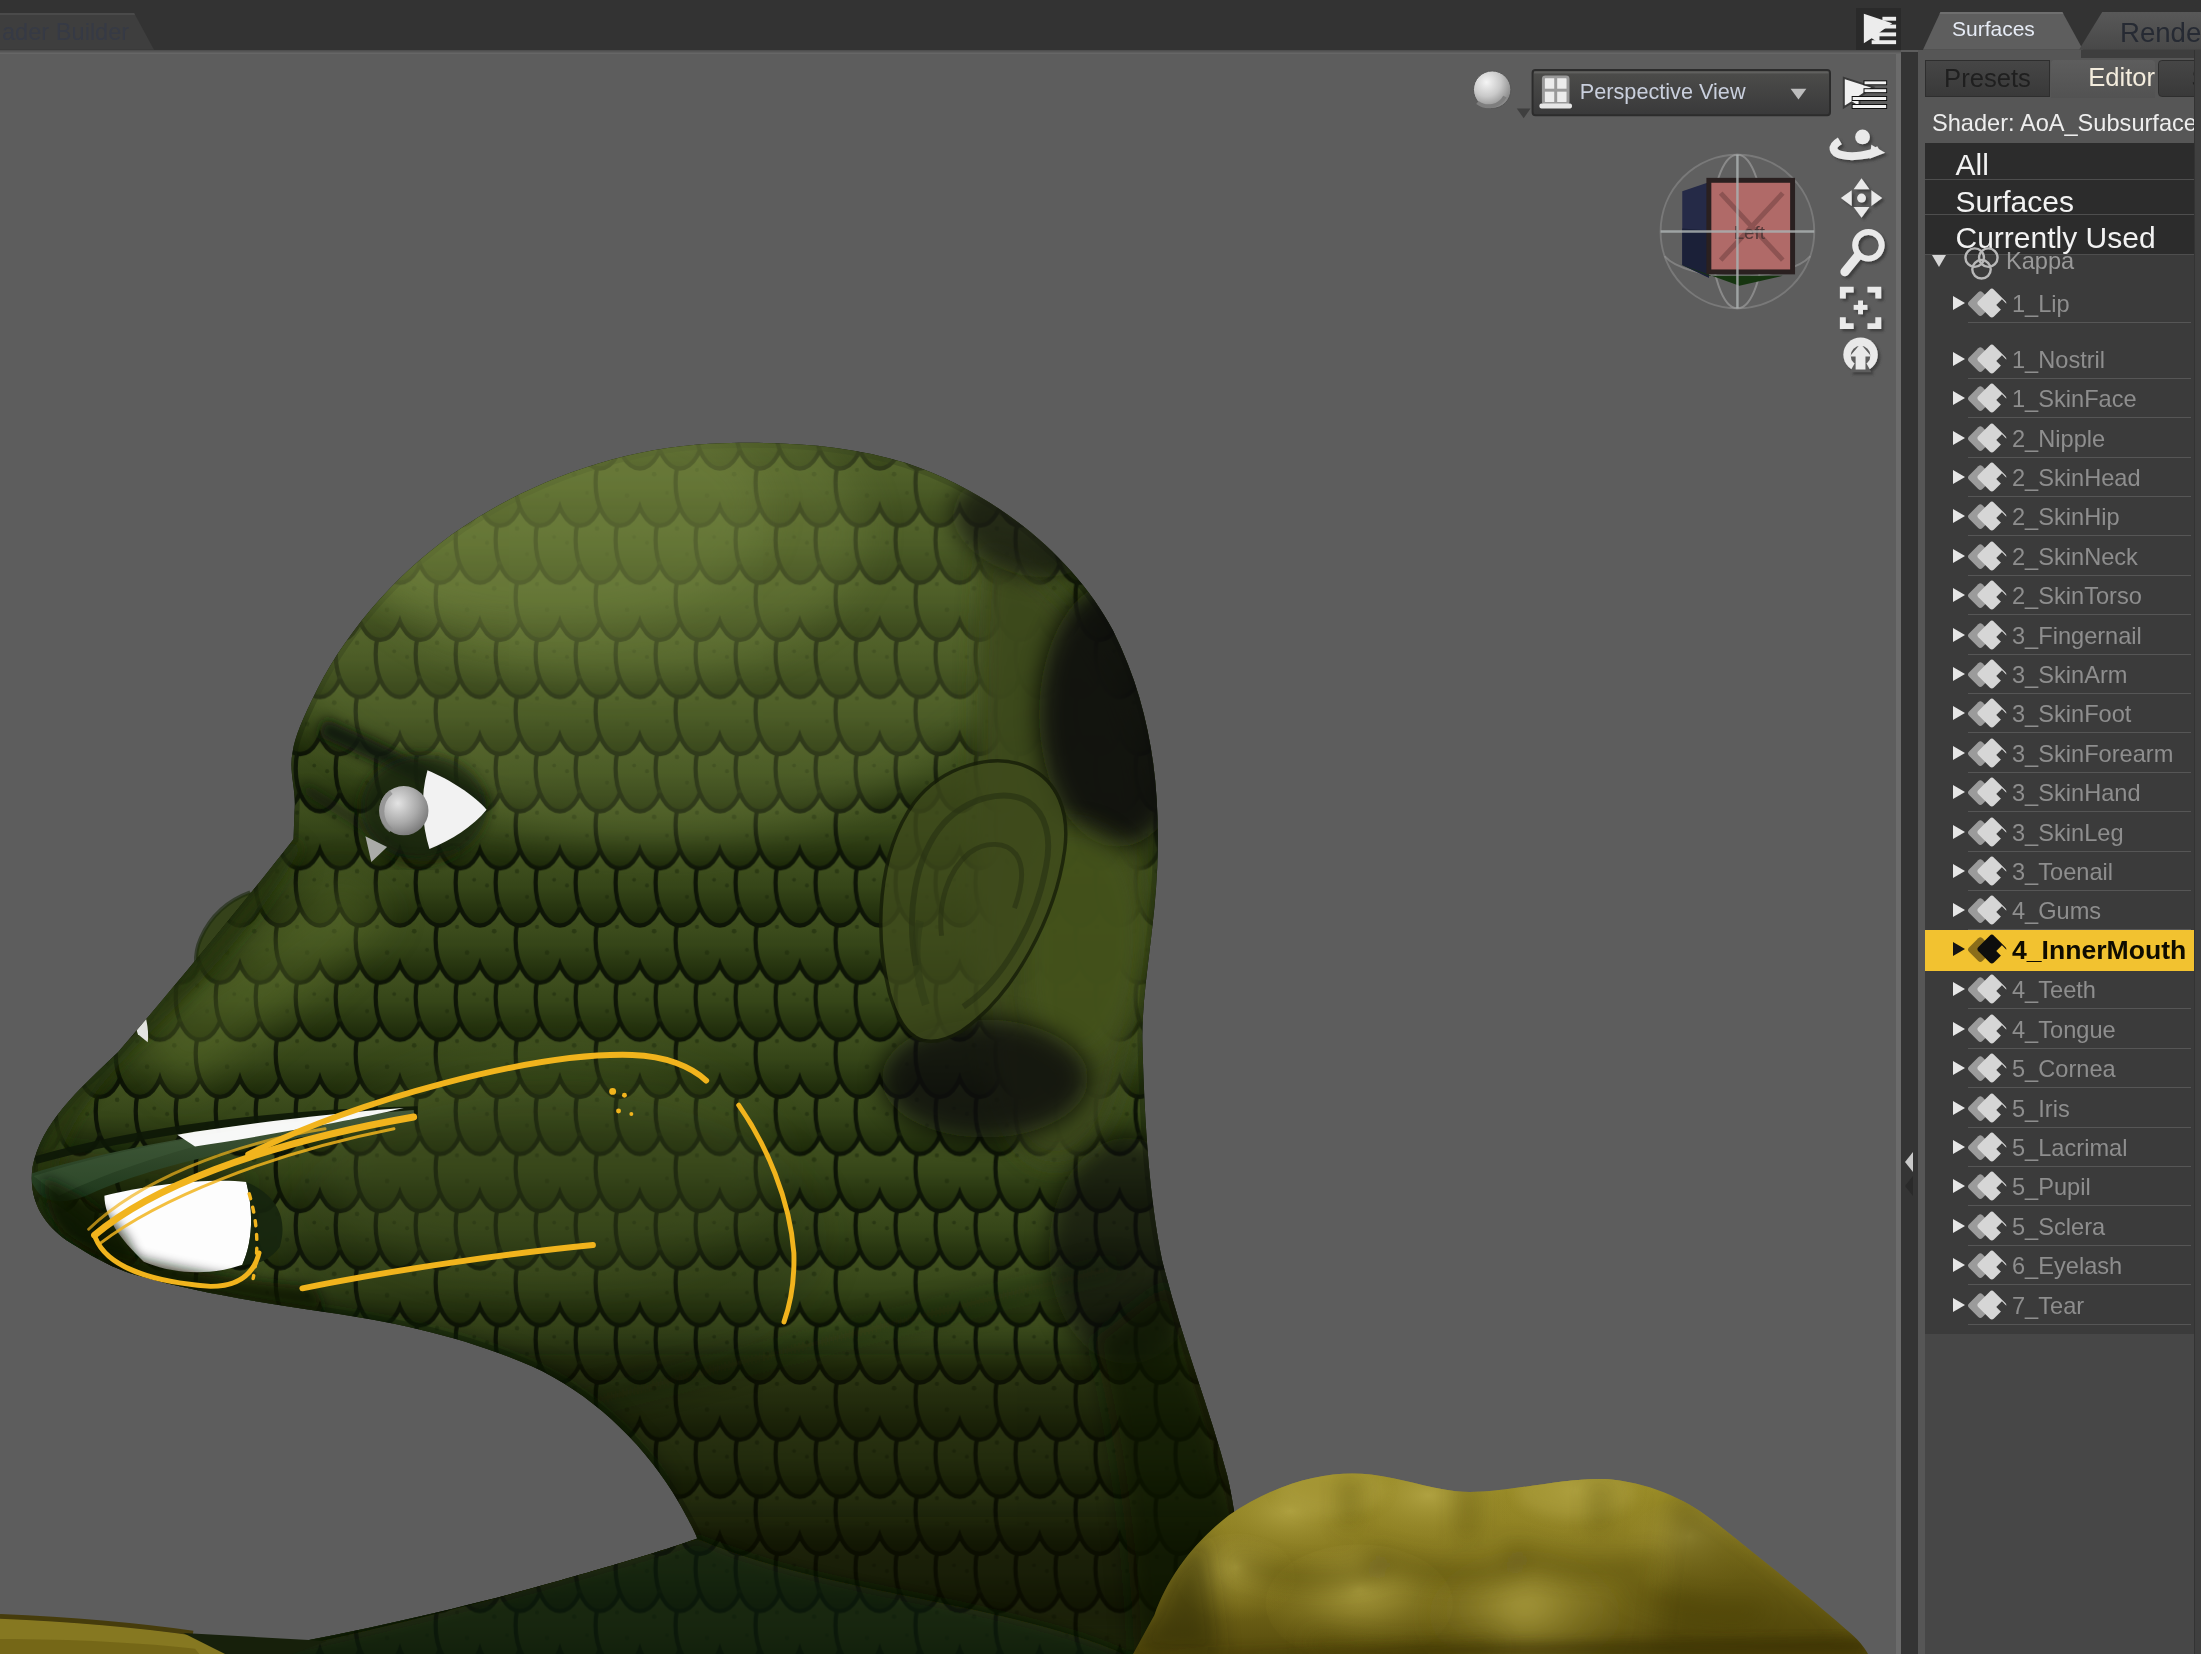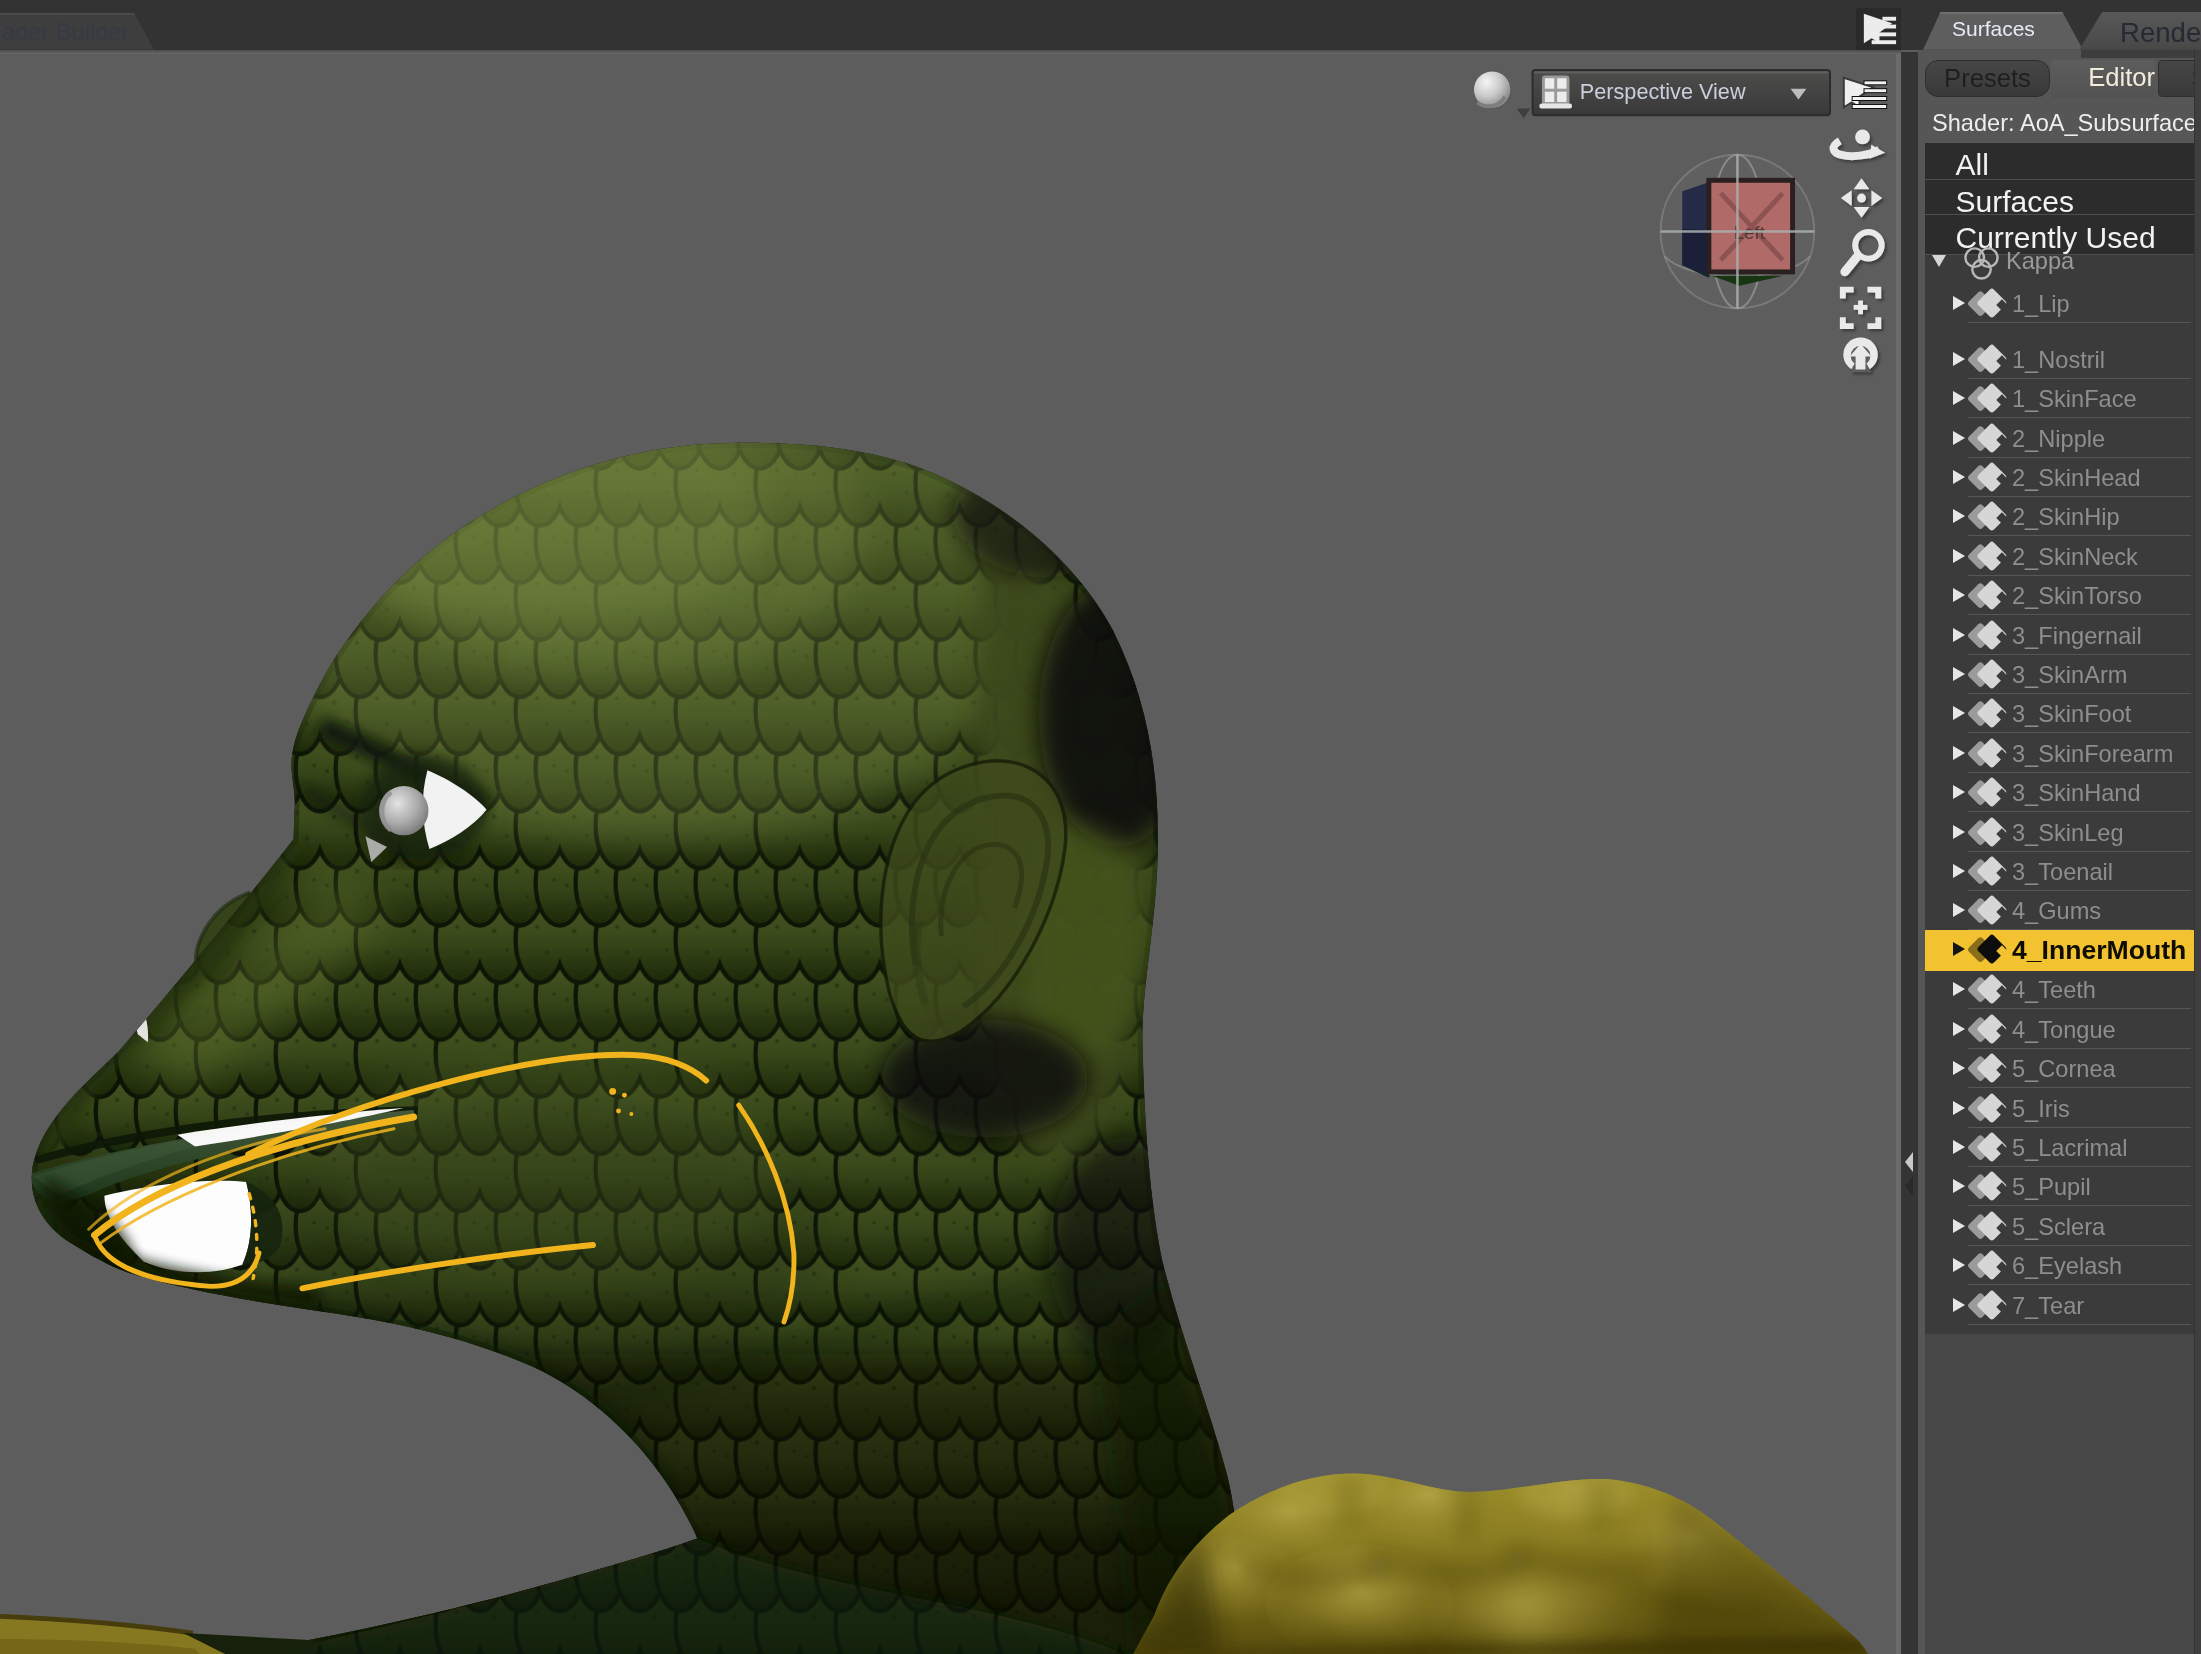--- a/index.html
+++ b/index.html
@@ -18,21 +18,21 @@
   #panel{left:1918px;top:50px;width:284px;height:1605px;background:#565656;}
 
   #surfTab{left:1923px;top:11.8px;width:160px;height:38px;background:#5e5e5e;
     clip-path:polygon(11% 0,87% 0,100% 100%,0 100%);box-shadow:inset 0 2px 0 #6e6e6e;}
   #surfTxt{left:1952px;top:16.7px;font-size:21px;color:#e6ebf5;}
   #rendTab{left:2079px;top:11.8px;width:123px;height:38px;background:linear-gradient(#585858,#484848);
     clip-path:polygon(19% 0,100% 0,100% 100%,0 100%);}
   #rendTxt{left:2120px;top:16.7px;font-size:27.6px;color:#262a33;}
   #rendShadow{left:2081px;top:50px;width:120px;height:7.9px;background:#3e3e3e;}
   #presetsBtn{left:1925px;top:60px;width:125px;height:37px;background:linear-gradient(#464646,#393939);
-    border:1px solid #2e2e2e;border-radius:13px;box-sizing:border-box;
+    border:1px solid #2e2e2e;border-radius:0;box-sizing:border-box;
     font-size:25.6px;color:#1f1f1f;text-align:center;line-height:35px;}
   #editorTab{left:2051px;top:60px;width:104px;height:38px;background:linear-gradient(#5d5d5d,#525252);
     border-radius:3.9px 3.9px 0 0;font-size:25.6px;color:#f3ecdd;text-align:right;line-height:35px;}
   #shBtn{left:2158px;top:60px;width:59px;height:37px;background:linear-gradient(#464646,#393939);
     border:1px solid #2e2e2e;border-radius:3.9px;box-sizing:border-box;
     font-size:25.6px;color:#1f1f1f;padding-left:32.5px;line-height:35px;overflow:hidden;}
   #shaderLbl{left:1932px;top:110px;font-size:23.6px;color:#ededed;white-space:nowrap;}
   #treebg{left:1925px;top:254px;width:269px;height:1080px;background:#3b3b3b;}
   #belowtree{left:1925px;top:1334px;width:269px;height:321px;background:#474747;}
   #row3{left:1925px;top:143px;width:269px;height:111px;background:#2c2c2c;}

